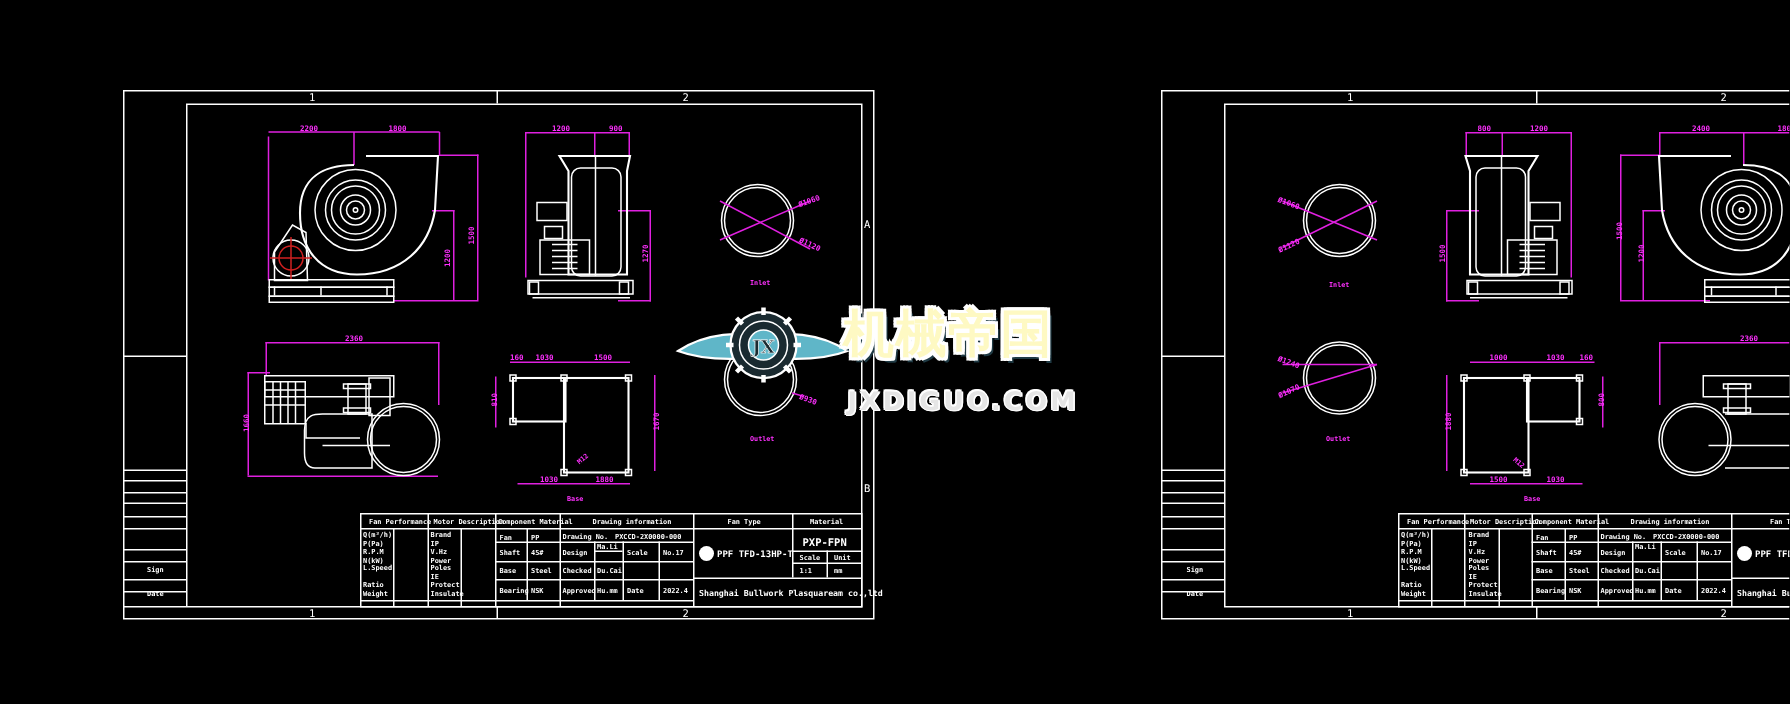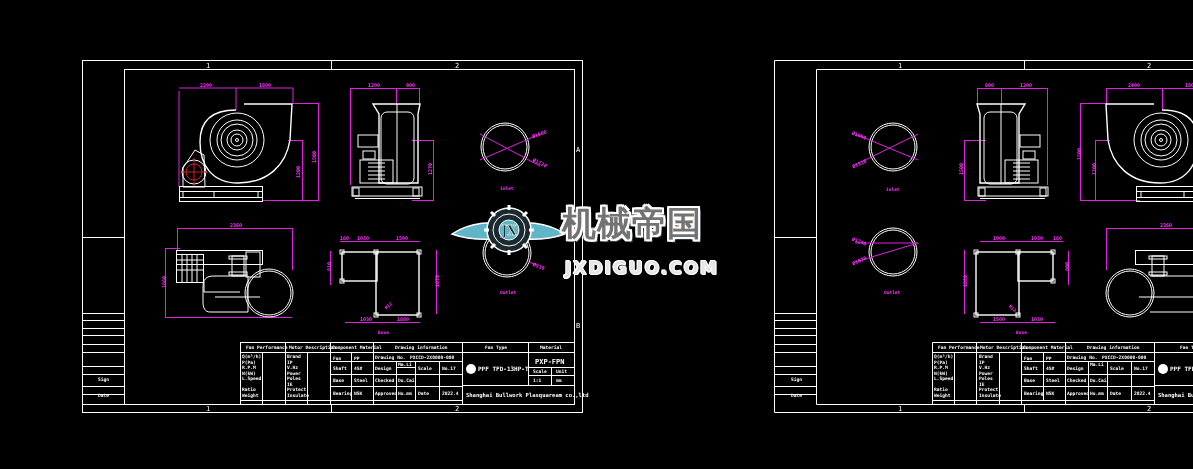--- a/index.html
+++ b/index.html
@@ -5,21 +5,21 @@
   html, body { margin:0; padding:0; background:#000; }
   body { width:1193px; height:469px; overflow:hidden; position:relative; font-family:"DejaVu Sans Mono", monospace; }
   svg { position:absolute; left:0; top:0; }
   .w { stroke:#ffffff; fill:none; stroke-width:1; }
   .w2 { stroke:#ffffff; fill:none; stroke-width:1.4; }
   .m { stroke:#e020e0; fill:none; stroke-width:1; }
   .r { stroke:#d02020; fill:none; stroke-width:1; }
   .txt { fill:#ffffff; font-family:"DejaVu Sans Mono", monospace; }
   .mtxt { fill:#ff30ff; font-family:"DejaVu Sans Mono", monospace; font-weight:bold; }
   .tb { fill:#ffffff; font-family:"DejaVu Sans Mono", monospace; font-size:4.6px; font-weight:bold; }
-  .logo-cn { position:absolute; left:562px; top:206px; font-family:"DejaVu Sans", sans-serif; font-weight:bold; font-size:34px; color:#737373;
+  .logo-cn { position:absolute; left:562px; top:206px; font-family:"DejaVu Sans", sans-serif; font-weight:bold; font-size:34px; color:#fef9c3;
     text-shadow: 0 0 0 #fff, 2px 0 0 #fff, -2px 0 0 #fff, 0 2px 0 #fff, 0 -2px 0 #fff, 2px 2px 0 #fff, -2px -2px 0 #fff, 2px -2px 0 #fff, -2px 2px 0 #fff, 3px 3px 0 #1f3a44; letter-spacing:1px; line-height:1;}
   .logo-en { position:absolute; left:565px; top:260px; font-family:"DejaVu Sans", sans-serif; font-weight:bold; font-size:17px; color:#e5e5e5;
     text-shadow: 1px 0 0 #fff, -1px 0 0 #fff, 0 1px 0 #fff, 0 -1px 0 #fff, 1px 1px 0 #fff, -1px -1px 0 #fff; letter-spacing:2px; line-height:1;}
 </style>
 </head>
 <body>
 
 <svg width="1193" height="469" viewBox="0 0 1193 469">
 
   <g>

